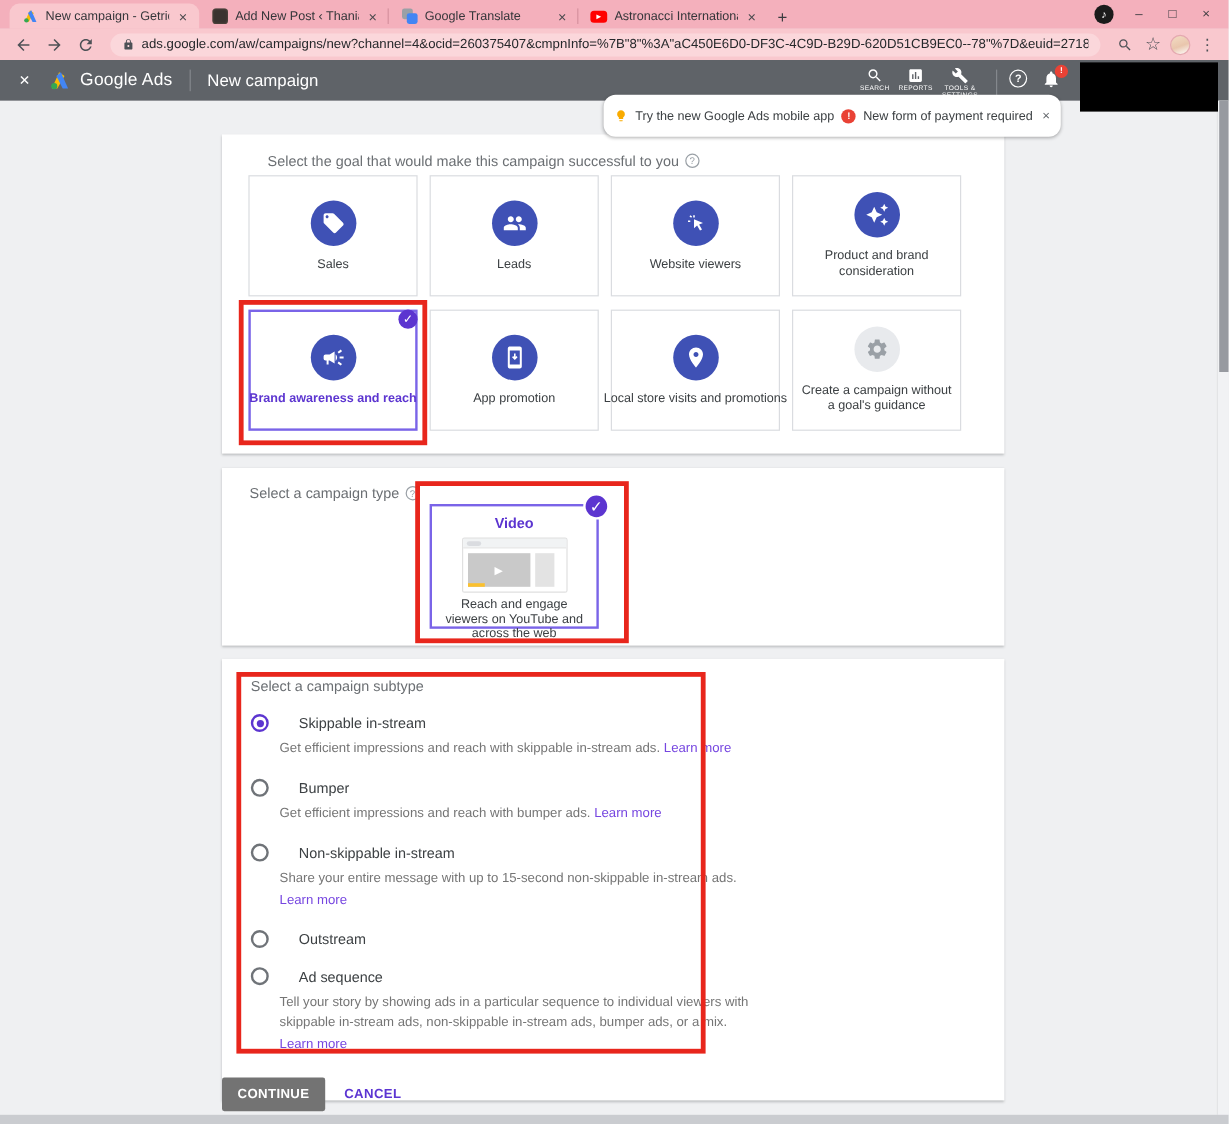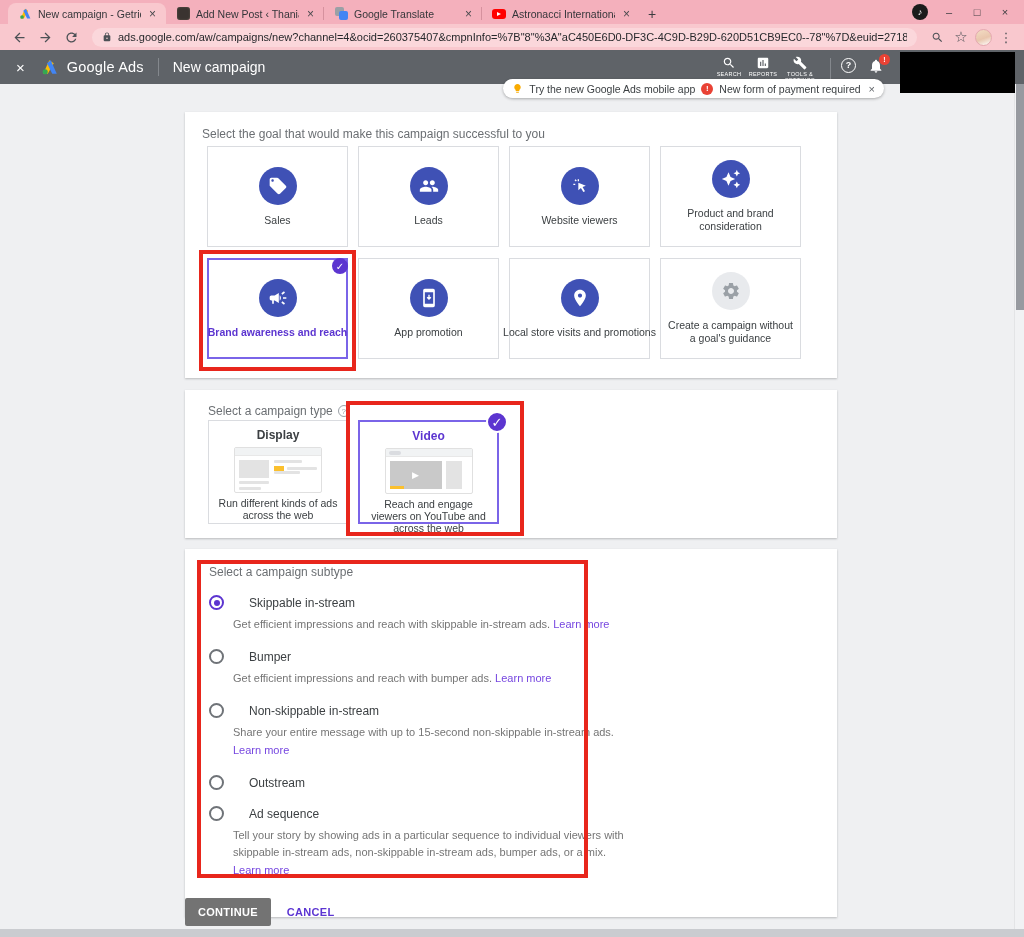--- a/index.html
+++ b/index.html
@@ -48,34 +48,34 @@
   .ab-item svg { width:14px; height:14px; }
   .ab-label { font-size:5.5px; letter-spacing:.3px; text-align:center; line-height:6px; }
   .ab-vdiv { width:1px; height:22px; background:#84888d; margin:2px 10px 0 10px; }
   .helpc { width:15px; height:15px; border:1.5px solid #fff; border-radius:50%; font-size:9px; font-weight:bold; display:flex; align-items:center; justify-content:center; margin-top:2px; }
   .bellwrap { position:relative; margin:2px 10px 0 12px; }
   .bellwrap svg { width:16px; height:16px; }
   .bellbadge { position:absolute; top:-4px; right:-6px; width:11px; height:11px; background:#e94235; border-radius:50%; color:#fff; font-size:7px; font-weight:bold; display:flex; align-items:center; justify-content:center; }
   .redaction { position:absolute; left:900px; top:52px; width:115px; height:41px; background:#000; z-index:60; }
 
   
-  .pill { position:absolute; top:79px; right:140px; height:19px; background:#fff; border-radius:10px; display:flex; align-items:center; gap:6px; padding:0 9px; box-shadow:0 1px 3px rgba(0,0,0,.3); z-index:45; font-size:10.5px; color:#3c4043; white-space:nowrap; }
+  .pill { position:absolute; top:79px; right:140px; height:35px; background:#fff; border-radius:10px; display:flex; align-items:center; gap:6px; padding:0 9px; box-shadow:0 1px 3px rgba(0,0,0,.3); z-index:45; font-size:10.5px; color:#3c4043; white-space:nowrap; }
   .bulb { width:11px; height:11px; color:#f9ab00; }
   .errdot { width:12px; height:12px; background:#e94235; border-radius:50%; color:#fff; font-size:8px; font-weight:bold; display:flex; align-items:center; justify-content:center; }
   .pill-close { color:#5f6368; font-size:11px; margin-left:2px; }
 
   
   .page { position:absolute; left:0; right:0; top:84px; bottom:8px; background:#eff0f2; }
   .panel { position:absolute; left:185px; width:652px; background:#fff; box-shadow:0 1px 2px rgba(60,64,67,.3); }
   .ptitle { display:flex; align-items:center; gap:5px; font-size:12px; color:#6b6f73; }
   .qmark { width:12px; height:12px; border:1px solid #9aa0a6; border-radius:50%; color:#9aa0a6; font-size:8px; display:flex; align-items:center; justify-content:center; }
 
   
   .panel1 { top:28px; height:266px; }
-  .panel1 .ptitle { position:absolute; left:17px; top:15px;flex-direction:column; }
+  .panel1 .ptitle { position:absolute; left:38px; top:15px; }
   .goalgrid { position:absolute; left:22px; top:34px; display:grid; grid-template-columns:repeat(4,141px); grid-auto-rows:101px; gap:11px 10px; }
   .gcard { position:relative; border:1px solid #dadce0; background:#fff; display:flex; flex-direction:column; align-items:center; justify-content:center; gap:9px; padding:4px; cursor:pointer; }
   .gcircle { width:38px; height:38px; border-radius:50%; background:#3f51b5; color:#fff; display:flex; align-items:center; justify-content:center; }
   .gcircle svg { width:20px; height:20px; }
   .gcircle.muted { background:#e8eaed; color:#9aa0a6; }
   .glabel { font-size:10.5px; color:#3c4043; text-align:center; line-height:13px; }
   .gcard.selected { border:2px solid #7a64e8; }
   .gcard.selected .glabel { color:#5c35d0; font-weight:bold; white-space:nowrap; }
   .badge { position:absolute; border-radius:50%; background:#5c35d0; color:#fff; display:flex; align-items:center; justify-content:center; }
   .badge.small { top:-2px; right:-2px; width:16px; height:16px; font-size:10px; }
@@ -360,42 +360,20 @@
 
       </div>
     </section>
 
     <section class="panel panel2">
       <div class="ptitle">
         <span>Select a campaign type</span>
         <span class="qmark">?</span>
       </div>
 
-      <div class="tcard display">
-        <span class="tlabel">Display</span>
-        <div class="illo">
-          <div class="top"></div>
-          <div class="d-body">
-            <div class="d-left">
-                <div class="blk"></div>
-                <div class="ln"></div>
-                <div class="ln" style="width:22px"></div>
-              </div>
-            <div class="d-right">
-              <div class="ln" style="width:28px"></div>
-              <div class="row">
-                  <span class="chip"></span>
-                  <span class="ln" style="width:14px"></span>
-                </div>
-              <div class="ln" style="width:26px"></div>
-            </div>
-          </div>
-        </div>
-        <span class="tdesc">Run different kinds of ads across the web</span>
-      </div>
 
       <div class="tcard video">
         <span class="badge big">✓</span>
         <span class="tlabel">Video</span>
         <div class="illo">
           <div class="top">
               <span class="pillbtn"></span>
             </div>
           <div class="v-body">
             <div class="player">

